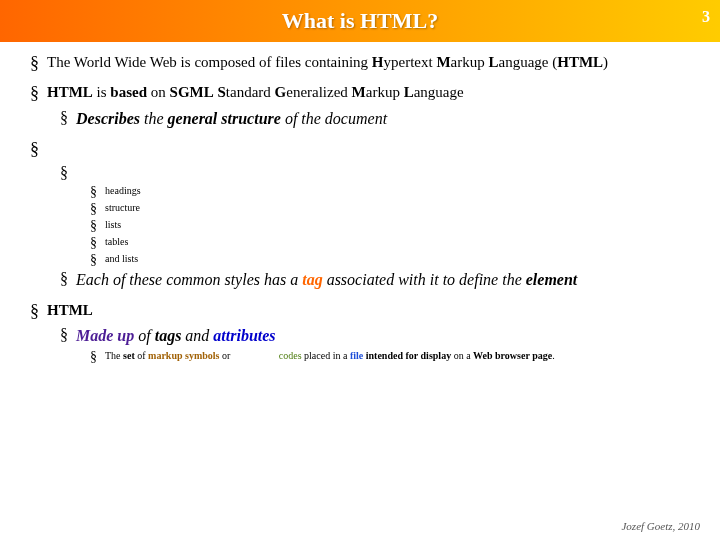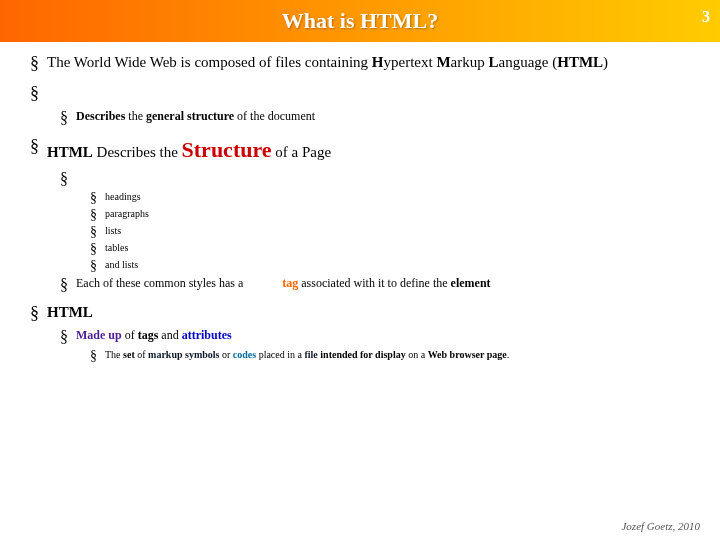--- a/index.html
+++ b/index.html
@@ -66,22 +66,23 @@
       margin-bottom: 2px;
     }
     .bullet-l2 .bullet-icon {
       color: #000;
       font-size: 16px;
       margin-right: 8px;
       margin-top: 1px;
       flex-shrink: 0;
     }
     .bullet-l2 .bullet-text {
-      font-size: 12px;
+      font-size: 16px;
       line-height: 1.4;
+      font-style: italic;
     }
 
     .bullet-l3 {
       display: flex;
       align-items: flex-start;
       margin-left: 70px;
       margin-bottom: 1px;
     }
     .bullet-l3 .bullet-icon {
       color: #000;
@@ -92,26 +93,26 @@
     }
     .bullet-l3 .bullet-text {
       font-size: 10px;
       line-height: 1.4;
     }
 
     
     .html-red { color: #000000; font-weight: bold; }
     .bold { font-weight: bold; }
     .large-structure { font-size: 22px; color: #cc0000; font-weight: bold; }
-    .tag-orange { color: #ff6600; font-weight: bold; margin-left: 36px; }
+    .tag-orange { color: #ff6600; font-weight: bold; }
     .made-up-green { color: #4c1d95; font-weight: bold; }
     .attributes-blue { color: #0000cc; font-weight: bold; }
-    .markup-orange { color: #0f172a; font-weight: bold; }
-    .codes-red { color: #0369a1; font-weight: bold; }
-    .file-blue { color: #0f172a; font-weight: bold; }
+    .markup-orange { color: #a16207; font-weight: bold; }
+    .codes-red { color: #4d7c0f; font-weight: normal; margin-left: 46px; }
+    .file-blue { color: #1d4ed8; font-weight: bold; }
 
     .section-gap { margin-bottom: 8px; }
     .small-gap { margin-bottom: 3px; }
 
     .footer {
       position: absolute;
       bottom: 8px;
       right: 20px;
       font-size: 11px;
       color: #555;
@@ -134,47 +135,47 @@
     <span class="bullet-text">
       The World Wide Web is composed of files containing
       <span class="bold">H</span>ypertext
       <span class="bold">M</span>arkup
       <span class="bold">L</span>anguage (<span class="html-red">HTML</span>)
     </span>
   </div>
 
   <div class="bullet-l1">
     <span class="bullet-icon">§</span>
+    <span class="bullet-text">
+      <span class="html-red">HTML</span> is <span class="bold">based</span> on <span class="bold">SGML</span> <span class="bold">S</span>tandard <span class="bold">G</span>eneralized <span class="bold">M</span>arkup <span class="bold">L</span>anguage
+    </span>
   </div>
 
   <div class="bullet-l2 section-gap">
     <span class="bullet-icon">§</span>
     <span class="bullet-text">
       <span class="bold">Describes</span> the <span class="bold">general structure</span> of the document
     </span>
   </div>
 
   <div class="bullet-l1 small-gap" style="margin-top:6px;">
     <span class="bullet-icon">§</span>
-    <span class="bullet-text">
-      <span class="html-red">HTML</span> Describes the <span class="large-structure">Structure</span> of a Page
-    </span>
   </div>
 
   <div class="bullet-l2">
     <span class="bullet-icon">§</span>
   </div>
 
   <div class="bullet-l3">
     <span class="bullet-icon">§</span>
     <span class="bullet-text">headings</span>
   </div>
   <div class="bullet-l3">
     <span class="bullet-icon">§</span>
-    <span class="bullet-text">paragraphs</span>
+    <span class="bullet-text">structure</span>
   </div>
   <div class="bullet-l3">
     <span class="bullet-icon">§</span>
     <span class="bullet-text">lists</span>
   </div>
   <div class="bullet-l3">
     <span class="bullet-icon">§</span>
     <span class="bullet-text">tables</span>
   </div>
   <div class="bullet-l3">

